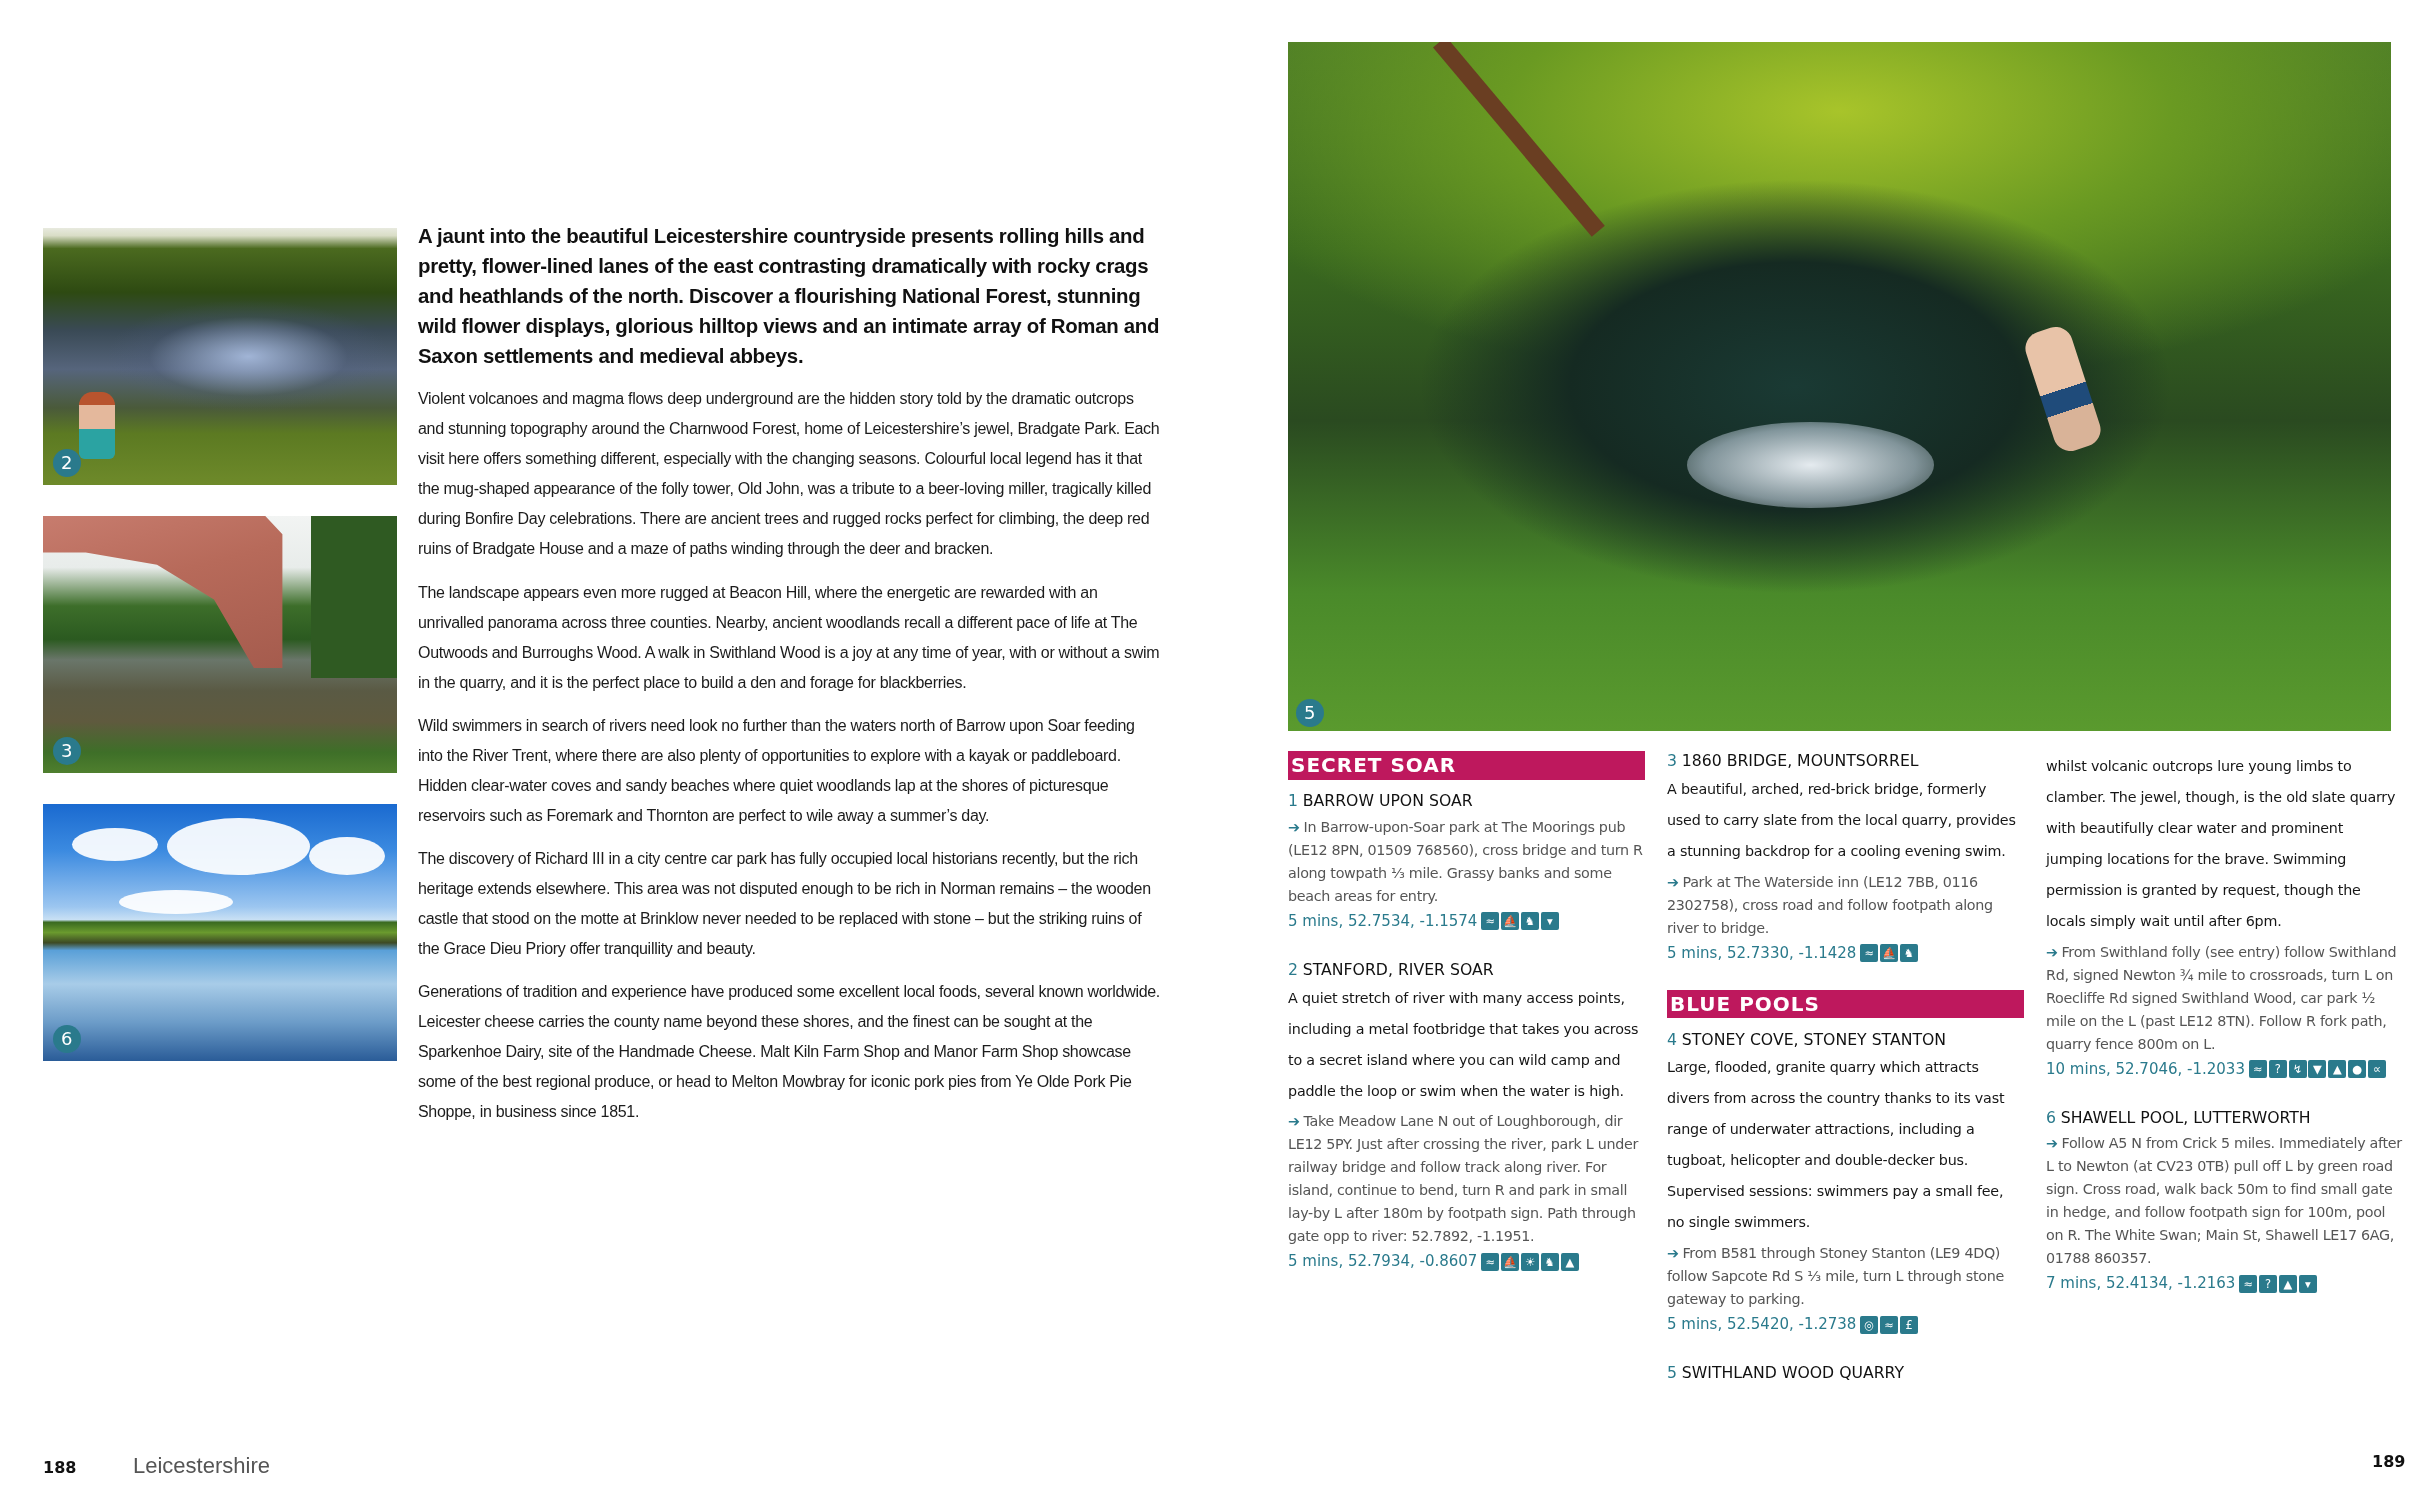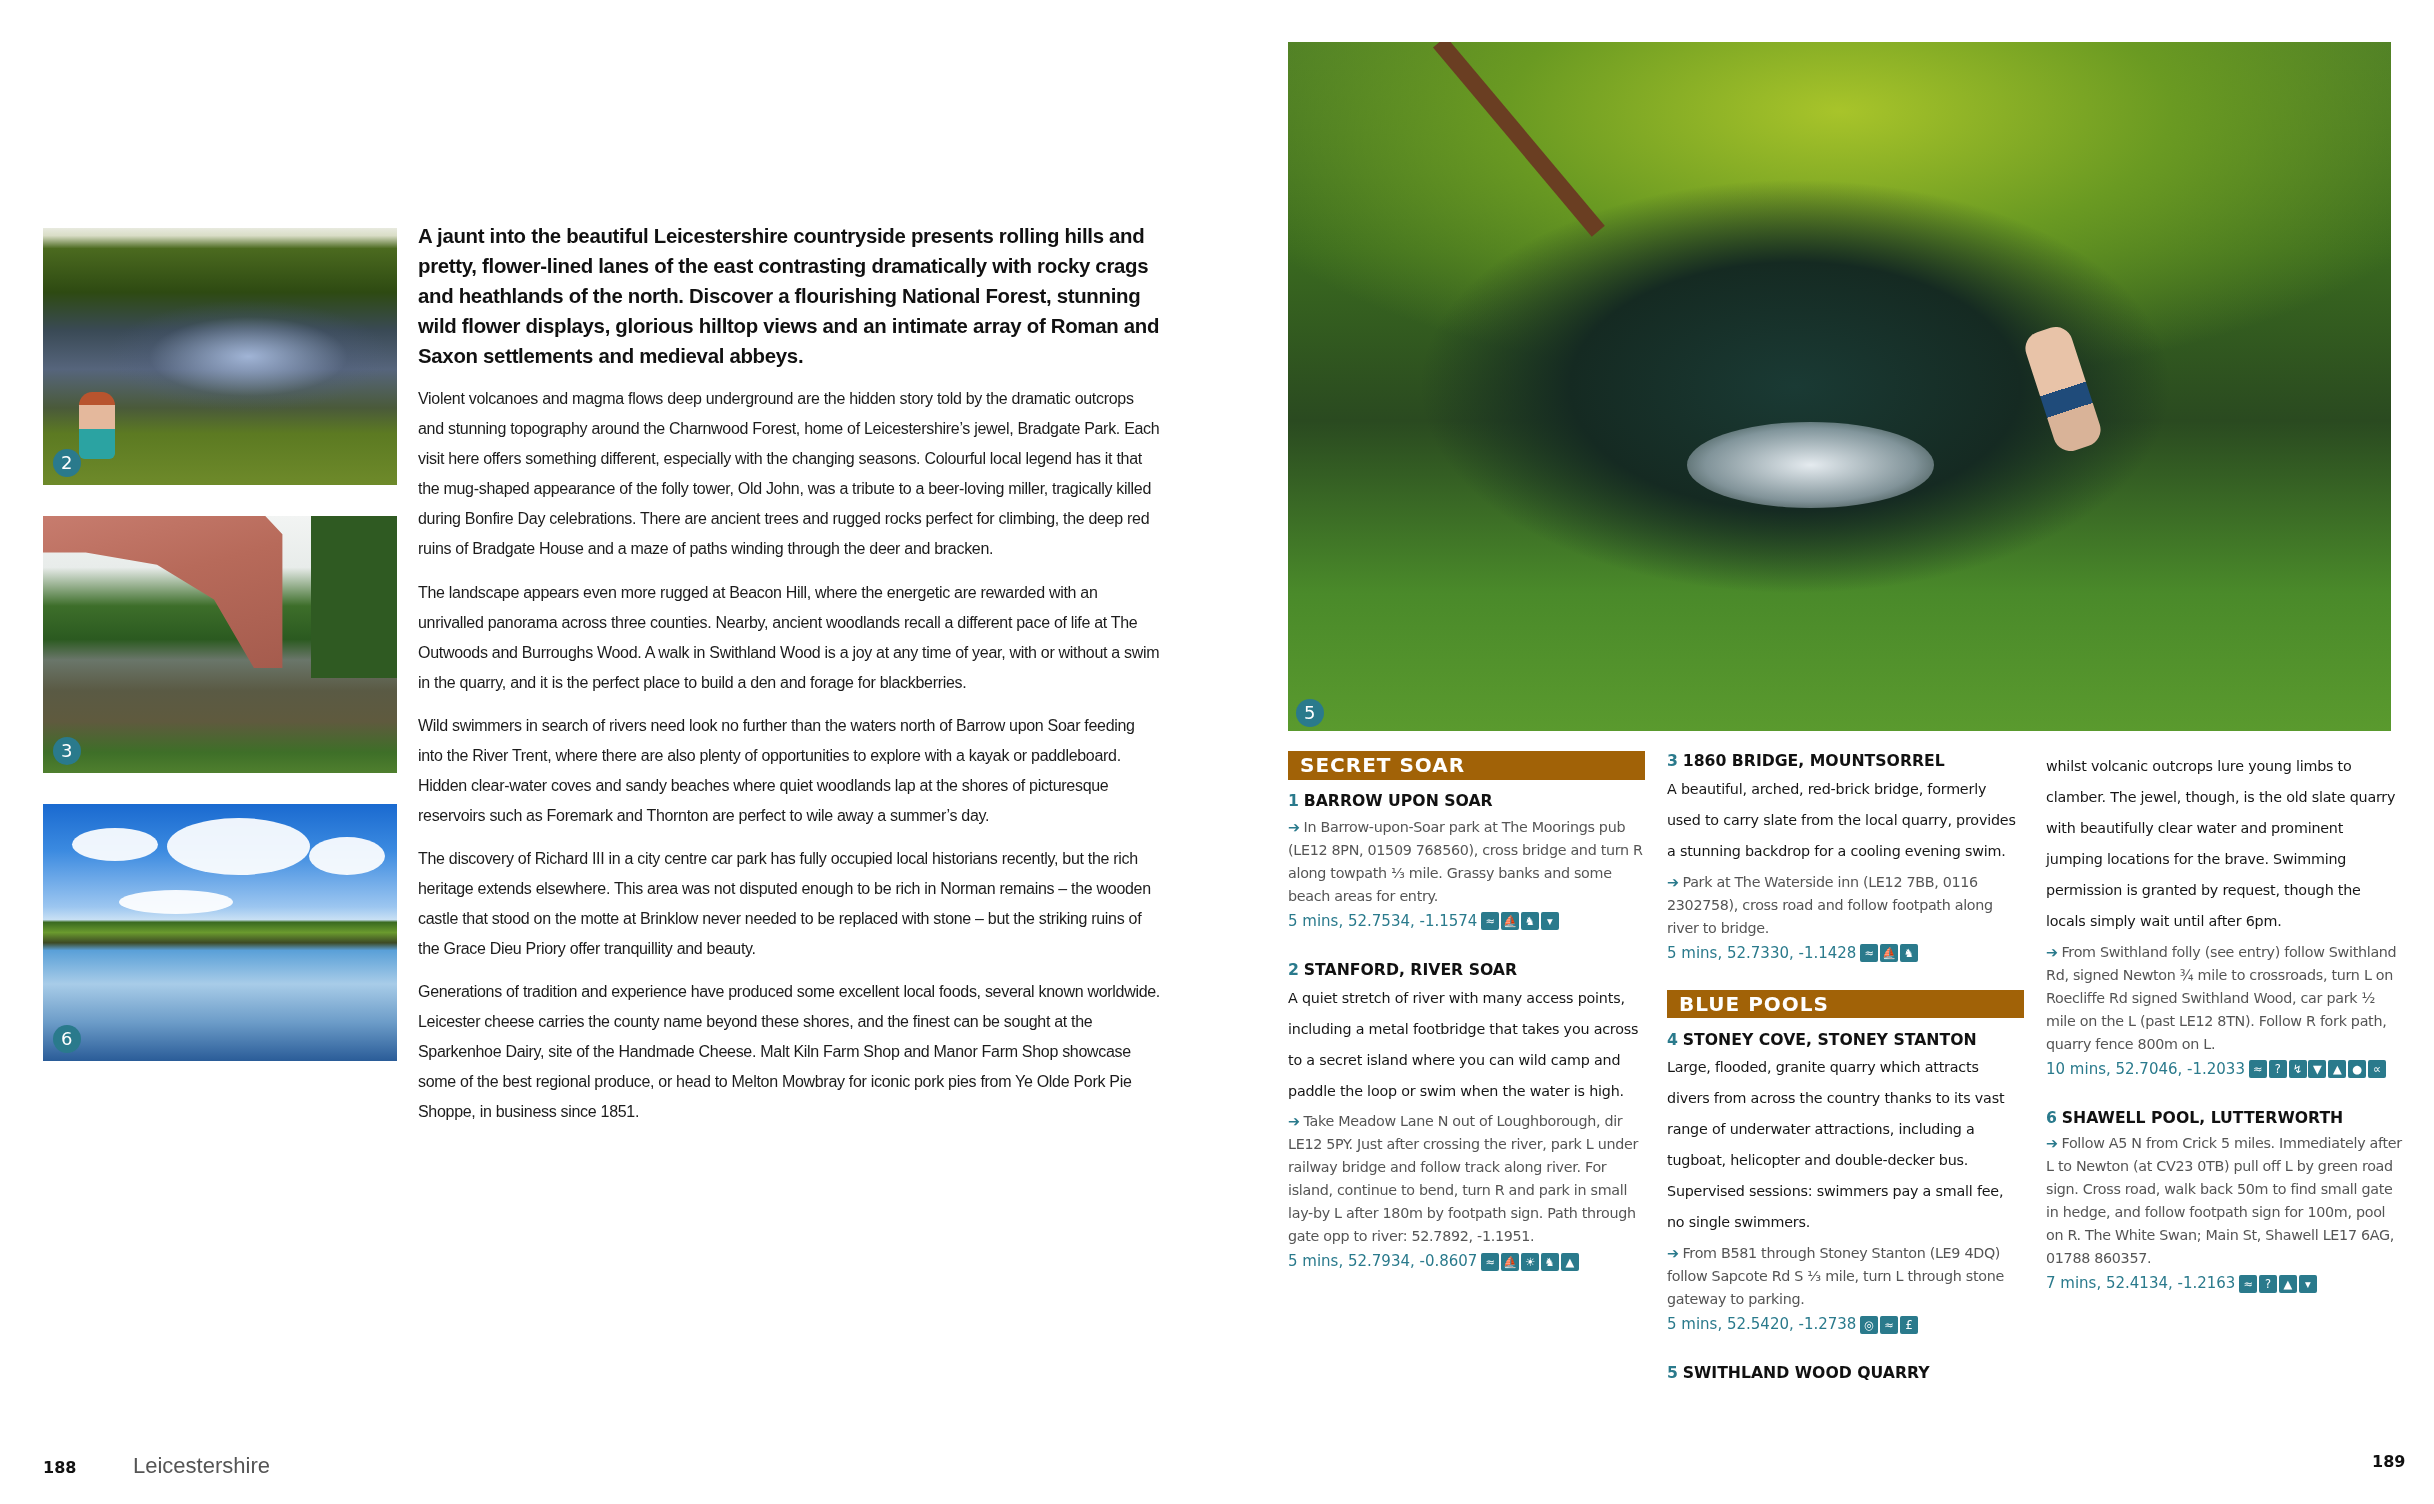--- a/index.html
+++ b/index.html
@@ -61,24 +61,24 @@
 
   .footer-num { position: absolute; top: 1458px; font-family: "DejaVu Sans", sans-serif; font-weight: bold; font-size: 16px; color: #111; }
   .footer-title { position: absolute; top: 1453px; left: 133px; font-size: 22px; color: #555; font-weight: normal; }
 
   
   .col { position: absolute; top: 751px; width: 357px; font-family: "DejaVu Sans", sans-serif; }
   #col-1 { left: 71px; }
   #col-2 { left: 450px; top: 749px; }
   #col-3 { left: 829px; top: 751px; }
 
-  .section-bar { background: #a16207; color: #fff; font-weight: bold; font-size: 20px; letter-spacing: 1px;
-    padding: 1px 12px; height: 28.5px; line-height: 27px; margin-bottom: 9.5px; }
+  .section-bar { background: #be185d; color: #fff; font-weight: bold; font-size: 20px; letter-spacing: 1px;
+    padding: 1px 3px; height: 28.5px; line-height: 27px; margin-bottom: 9.5px; }
   .entry { margin-bottom: 25px; }
-  .entry-title { font-size: 15.7px; font-weight: bold; color: #111; line-height: 23px; }
+  .entry-title { font-size: 15.7px; font-weight: normal; color: #111; line-height: 23px; }
   .entry-title .num { color: #2a7a8c; margin-right: 4.8px; }
   .entry-desc { font-size: 14.3px; line-height: 31px; color: #161616; margin-top: 1.9px; letter-spacing: -0.2px; }
   .entry-dir { font-size: 14.3px; line-height: 23px; color: #555; margin-top: 3.8px; letter-spacing: -0.3px; }
   .entry-dir .arrow { color: #2a7a8c; font-weight: bold; margin-right: 3.8px; }
   .entry-meta { font-size: 15px; line-height: 23px; color: #2a7a8c; margin-top: 1.9px; display: flex; align-items: center; }
   .icons { display: inline-flex; gap: 1.9px; margin-left: 3.8px; }
   .icon { width: 18px; height: 18px; background: #2a7a8c; color: #fff; font-size: 11.4px; line-height: 18px; text-align: center; border-radius: 1.9px; font-family: "DejaVu Sans", sans-serif; }
 
   .page-num-right { position: absolute; right: 28.5px; top: 1452px; font-family: "DejaVu Sans", sans-serif; font-weight: bold; font-size: 16px; color: #111; }
 </style>

